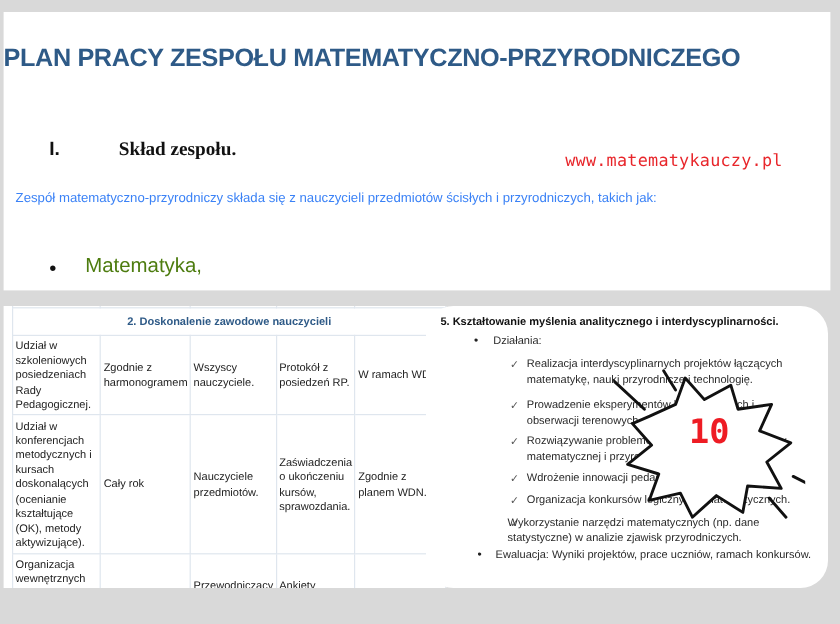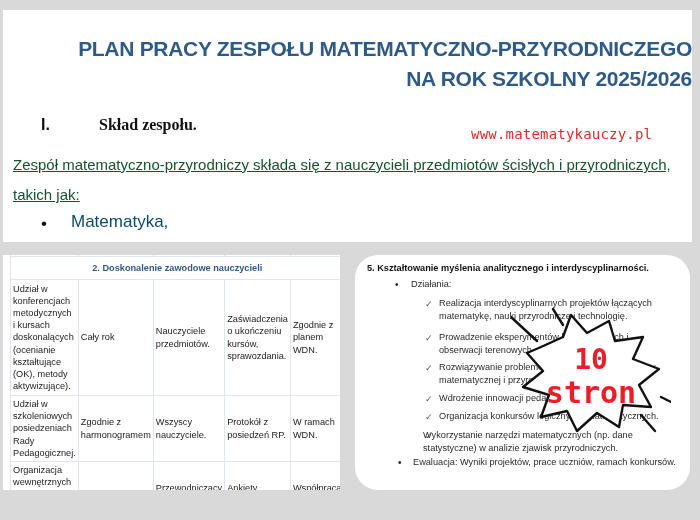--- a/index.html
+++ b/index.html
@@ -3,39 +3,39 @@
 <meta charset="utf-8">
 <style>
   html, body { margin:0; padding:0; }
   body {
     width:700px; height:520px; overflow:hidden; position:relative;
     background:#d9d9d9;
     font-family:"Liberation Sans", sans-serif;
   }
   .page { position:absolute; background:#ffffff; overflow:hidden; }
   #page-top { left:3px; top:10px; width:689px; height:232px; }
-  #page-left { left:3px; top:255px; width:337px; height:235px; }
+  #page-left { left:3px; top:255px; width:337px; height:235px;padding-left:32px; }
   #page-right { left:355px; top:255px; width:335px; height:235px;border-radius:23px; }
 
   .title {
-    position:absolute; left:0; width:100%; text-align:right;
+    position:absolute; left:0; width:100%; text-align:left;
     color:#2e5a87; font-weight:bold; font-size:21px; letter-spacing:-0.3px;
     font-family:"Liberation Sans", sans-serif;
   }
   .title.l1 { top:27px; }
   .title.l2 { top:57px; }
   .sec-num { position:absolute; left:38px; top:106px; font-weight:bold; font-size:16px; color:#111; }
   .sec-title { position:absolute; left:96px; top:106px; font-weight:bold; font-size:16px; color:#111;font-family:Liberation Serif, serif; }
   .watermark {
     position:absolute; left:468px; top:116px; color:#e8262b;
     font-family:"DejaVu Sans Mono", monospace; font-size:14px; letter-spacing:0.2px;
   }
-  .para { position:absolute; left:10px; top:140px; width:670px; font-size:15px; line-height:30px; color:#14532d;text-decoration:underline; }
+  .para { position:absolute; left:10px; top:140px; width:670px; font-size:11px; line-height:30px; color:#3b82f6; }
   .bullet-dot { position:absolute; left:38px; top:204px; font-size:17px; color:#111; }
-  .bullet-text { position:absolute; left:68px; top:202px; font-size:17px; color:#0c4a6e; }
+  .bullet-text { position:absolute; left:68px; top:202px; font-size:17px; color:#4d7c0f; }
 
   
   table.plan {
     position:absolute; left:7px; top:-14px; border-collapse:collapse;
     font-size:9.2px; line-height:12.2px; color:#222; table-layout:fixed;
   }
   table.plan td { border:1px solid #dfe6ee; vertical-align:middle; padding:2px 2px; }
   table.plan td.head-cell { text-align:center; color:#2e5a87; font-weight:bold; height:18px; }
   table.plan tr.empty td { height:10px; }
 
@@ -49,21 +49,20 @@
   .burst-text {
     position:absolute; text-align:center; color:#ee1c24;
     font-family:"DejaVu Sans Mono", monospace; font-weight:bold;
   }
 </style>
 </head>
 <body>
 
 <div class="page" id="page-top">
   <div class="title l1">PLAN PRACY ZESPOŁU MATEMATYCZNO-PRZYRODNICZEGO</div>
-  <div class="title l2">NA ROK SZKOLNY 2025/2026</div>
   <div class="sec-num">I.</div>
   <div class="sec-title">Skład zespołu.</div>
   <div class="watermark">www.matematykauczy.pl</div>
   <div class="para">Zespół matematyczno-przyrodniczy składa się z nauczycieli przedmiotów ścisłych i przyrodniczych, takich jak:</div>
   <span class="bullet-dot">•</span>
   <span class="bullet-text">Matematyka,</span>
 </div>
 
 <div class="page" id="page-left">
   <table class="plan">
@@ -78,33 +77,33 @@
         <tr class="empty">
           <td></td>
           <td></td>
           <td></td>
           <td></td>
           <td></td>
         </tr>
     <tr>
       <td colspan="5" class="head-cell">2.   Doskonalenie zawodowe nauczycieli</td>
     </tr>
+    <tr style="height:54px">
+      <td>Udział w szkoleniowych posiedzeniach Rady Pedagogicznej.</td>
+      <td>Zgodnie z harmonogramem</td>
+      <td>Wszyscy nauczyciele.</td>
+      <td>Protokół z posiedzeń RP.</td>
+      <td>W ramach WDN.</td>
+    </tr>
     <tr style="height:116px">
       <td>Udział w konferencjach metodycznych i kursach doskonalących (ocenianie kształtujące (OK), metody aktywizujące).</td>
       <td>Cały rok</td>
       <td>Nauczyciele przedmiotów.</td>
       <td>Zaświadczenia o ukończeniu kursów, sprawozdania.</td>
       <td>Zgodnie z planem WDN.</td>
-    </tr>
-    <tr style="height:54px">
-      <td>Udział w szkoleniowych posiedzeniach Rady Pedagogicznej.</td>
-      <td>Zgodnie z harmonogramem</td>
-      <td>Wszyscy nauczyciele.</td>
-      <td>Protokół z posiedzeń RP.</td>
-      <td>W ramach WDN.</td>
     </tr>
     <tr style="height:70px">
       <td style="vertical-align:top">Organizacja wewnętrznych szkoleń zespołowych (np. z zakresu AI,</td>
       <td>Październik 2025, Luty 2026</td>
       <td>Przewodniczący zespołu, wyznaczeni</td>
       <td>Ankiety ewaluacyjne wśród</td>
       <td>Współpraca z ekspertami</td>
     </tr>
   </tbody>
     </table>
@@ -140,14 +139,13 @@
 
 <div class="burst">
   <svg width="160" height="140" viewBox="0 0 160 140">
     <path d="M30,40 L52,30 L60,8 L76,26 L98,14 L104,34 L132,30 L122,52 L148,62 L128,78 L140,100 L112,98 L108,120 L86,106 L66,124 L56,104 L30,110 L38,88 L12,80 L32,64 L16,46 Z" fill="#ffffff" stroke="#111" stroke-width="2.4" stroke-linejoin="round"></path>
     <line x1="0" y1="10" x2="26" y2="34" stroke="#111" stroke-width="2.4" stroke-linecap="round"></line>
     <line x1="42" y1="2" x2="52" y2="18" stroke="#111" stroke-width="2.4" stroke-linecap="round"></line>
     <line x1="150" y1="90" x2="162" y2="96" stroke="#111" stroke-width="2.4" stroke-linecap="round"></line>
     <line x1="130" y1="108" x2="144" y2="124" stroke="#111" stroke-width="2.4" stroke-linecap="round"></line>
   </svg>
   <div class="burst-text" style="left:40px;top:36px;width:80px;font-size:28px;">10</div>
-  <div class="burst-text" style="left:28px;top:68px;width:104px;font-size:30px;">stron</div>
 </div>
 
 </body></html>

